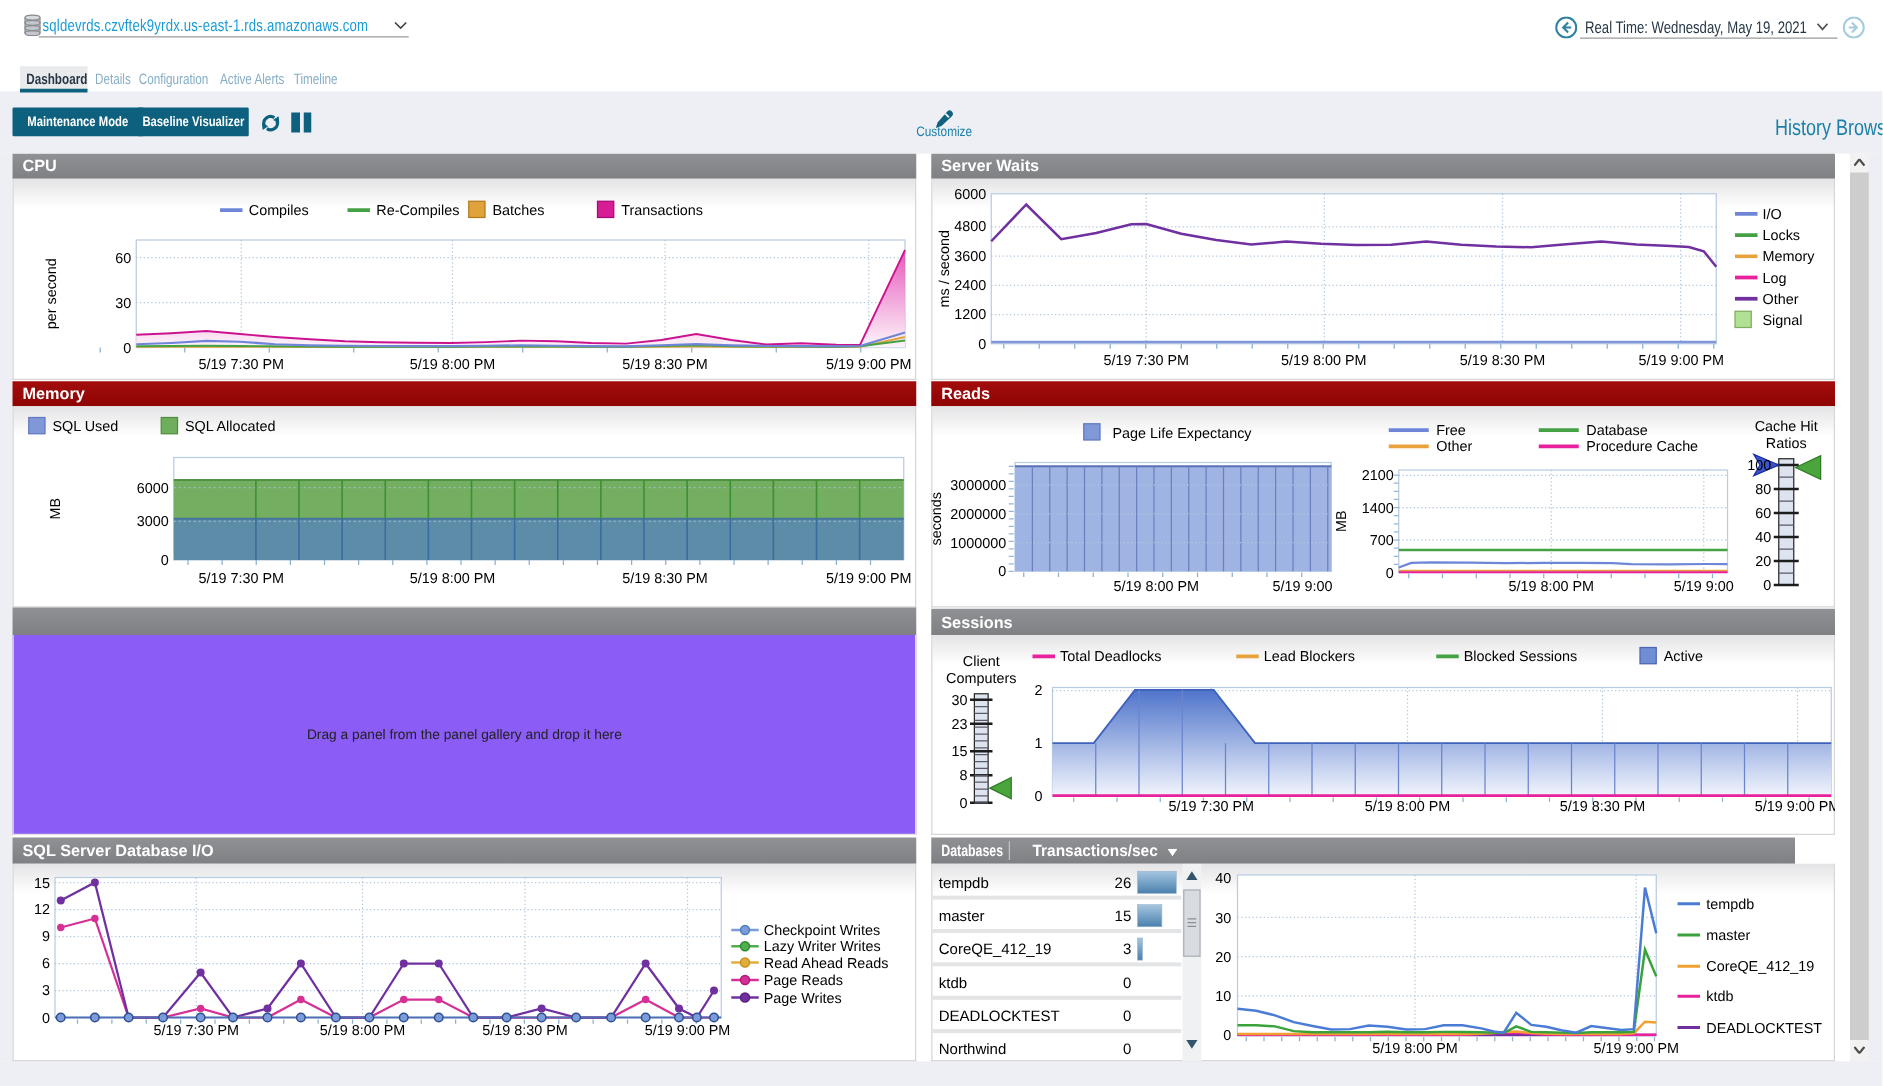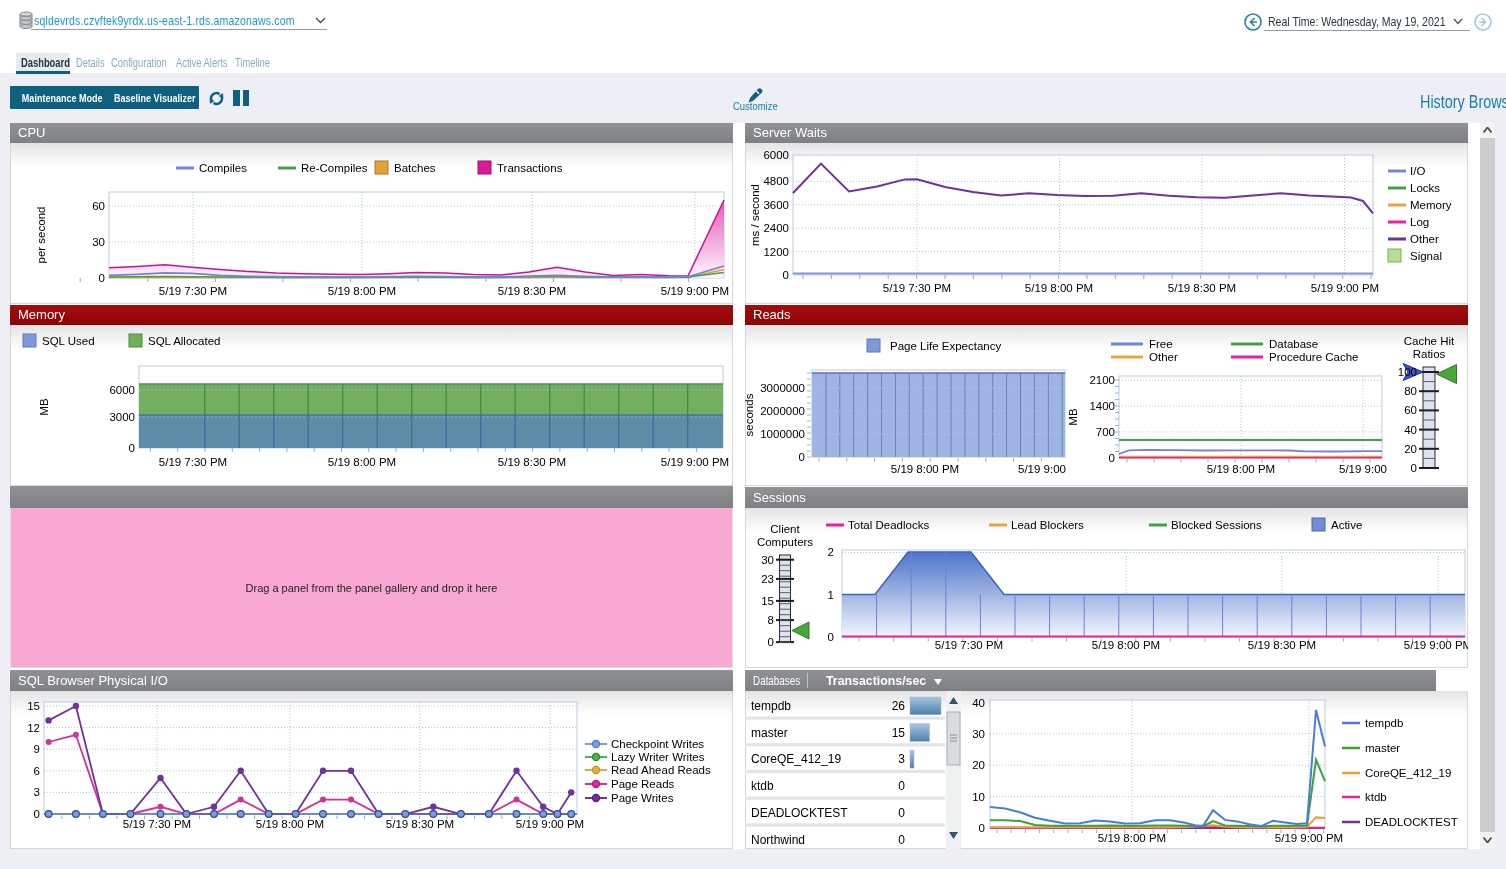--- a/index.html
+++ b/index.html
@@ -1,21 +1,21 @@
 <!DOCTYPE html>
 <html><head><meta charset="utf-8"><style>
 *{margin:0;padding:0;box-sizing:border-box}
 html,body{width:1506px;height:869px;font-family:"Liberation Sans",sans-serif;background:#ffffff;overflow:hidden;position:relative}
 .abs{position:absolute}
 .topwhite{left:0;top:0;width:1506px;height:73px;background:#ffffff}
 .toolbar{left:0;top:73px;width:1506px;height:50px;background:#edeff4}
 .contentbg{left:0;top:123px;width:1506px;height:726px;background:#edeff4}
 .contwhite{left:10px;top:123px;width:1470px;height:726px;background:#ffffff}
 .botbg{left:0;top:849px;width:1506px;height:20px;background:#edeff4}
-.panel-h{height:20px;color:#fff;font-size:13px;font-weight:normal;line-height:20px;padding-left:8px}
+.panel-h{height:20px;color:#fff;font-size:13px;font-weight:bold;line-height:20px;padding-left:8px}
 .gray{background:linear-gradient(#909194,#7f8084)}
 .red{background:linear-gradient(#a30d0d,#8e0404)}
 .panel-b{background:linear-gradient(#e4e4e6,#ffffff 24px);border:1px solid #d6d6d6;border-top:none}
 .srv{color:#189bd7;font-size:13.5px;font-weight:normal;letter-spacing:0.2px}
 .tab{font-size:12px;color:#85aec6;position:absolute;top:56px}
 .btn{position:absolute;top:86px;height:23px;background:#0d617f;color:#fff;font-size:11px;font-weight:bold;border-radius:1px;white-space:nowrap;display:flex;align-items:center;justify-content:center}
 .btn span{display:inline-block;transform:scaleX(0.82)}
 .sx{display:inline-block;transform:scaleX(0.78);transform-origin:left center;white-space:nowrap}
 .lnk{color:#1b7fa8;font-size:18px}
 svg{position:absolute;left:0;top:0}
@@ -83,24 +83,24 @@
 <div class="abs lnk" style="left:1420px;top:92px"><span class="sx" style="transform:scaleX(0.8)">History Browser</span></div>
 <div class="abs panel-h gray" style="left:10px;top:123px;width:723px;height:20px;line-height:20px">CPU</div>
 <div class="abs panel-b" style="left:10px;top:143px;width:723px;height:161px"></div>
 <div class="abs panel-h gray" style="left:745px;top:123px;width:723px;height:20px;line-height:20px">Server Waits</div>
 <div class="abs panel-b" style="left:745px;top:143px;width:723px;height:161px"></div>
 <div class="abs panel-h red" style="left:10px;top:305px;width:723px;height:20px;line-height:20px">Memory</div>
 <div class="abs panel-b" style="left:10px;top:325px;width:723px;height:161px"></div>
 <div class="abs panel-h red" style="left:745px;top:305px;width:723px;height:20px;line-height:20px">Reads</div>
 <div class="abs panel-b" style="left:745px;top:325px;width:723px;height:161px"></div>
 <div class="abs panel-h gray" style="left:10px;top:486px;width:723px;height:22px;line-height:22px"></div>
-<div class="abs" style="left:10px;top:508px;width:723px;height:160px;background:#f9a8d4;border:1px solid #e0e0e0;border-top:none;font-size:11px;color:#222;display:flex;align-items:center;justify-content:center">Drag a panel from the panel gallery and drop it here</div>
+<div class="abs" style="left:10px;top:508px;width:723px;height:160px;background:#8b5cf6;border:1px solid #e0e0e0;border-top:none;font-size:11px;color:#222;display:flex;align-items:center;justify-content:center">Drag a panel from the panel gallery and drop it here</div>
 <div class="abs panel-h gray" style="left:745px;top:487px;width:723px;height:21px;line-height:21px">Sessions</div>
 <div class="abs panel-b" style="left:745px;top:508px;width:723px;height:160px"></div>
-<div class="abs panel-h gray" style="left:10px;top:670px;width:723px;height:21px;line-height:21px">SQL Browser Physical I/O</div>
+<div class="abs panel-h gray" style="left:10px;top:670px;width:723px;height:21px;line-height:21px">SQL Server Database I/O</div>
 <div class="abs panel-b" style="left:10px;top:691px;width:723px;height:158px"></div>
 <div class="abs panel-h gray" style="left:745px;top:670px;width:691px;height:21px;line-height:21px"><span class="sx" style="transform:scaleX(0.76)">Databases</span></div>
 <div class="abs" style="left:807px;top:673px;width:1px;height:15px;background:#c0c1c5"></div>
 <div class="abs" style="left:826px;top:670px;height:21px;line-height:21px;color:#fff;font-size:13px;font-weight:bold"><span class="sx" style="transform:scaleX(0.95)">Transactions/sec</span></div>
 <svg class="abs" style="left:934px;top:679px" width="8" height="6">
     <path d="M0 0 H8 L4 6 Z" fill="#ffffff"></path>
   </svg>
 <div class="abs panel-b" style="left:745px;top:691px;width:723px;height:158px"></div>
 <div class="abs" style="left:1480px;top:123px;width:15px;height:726px;background:#f2f2f2"></div>
 <div class="abs" style="left:1480px;top:138px;width:15px;height:694px;background:#cdcdcd"></div>

